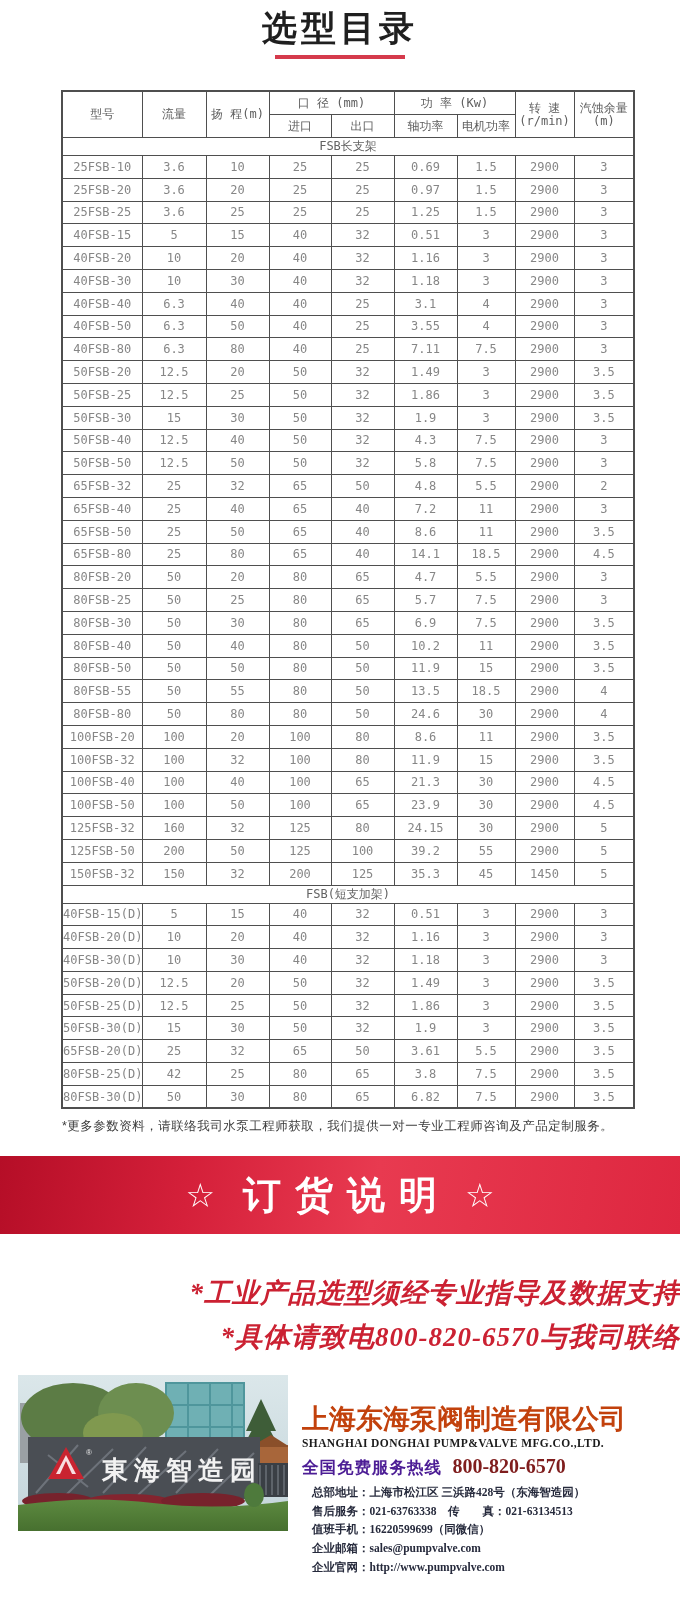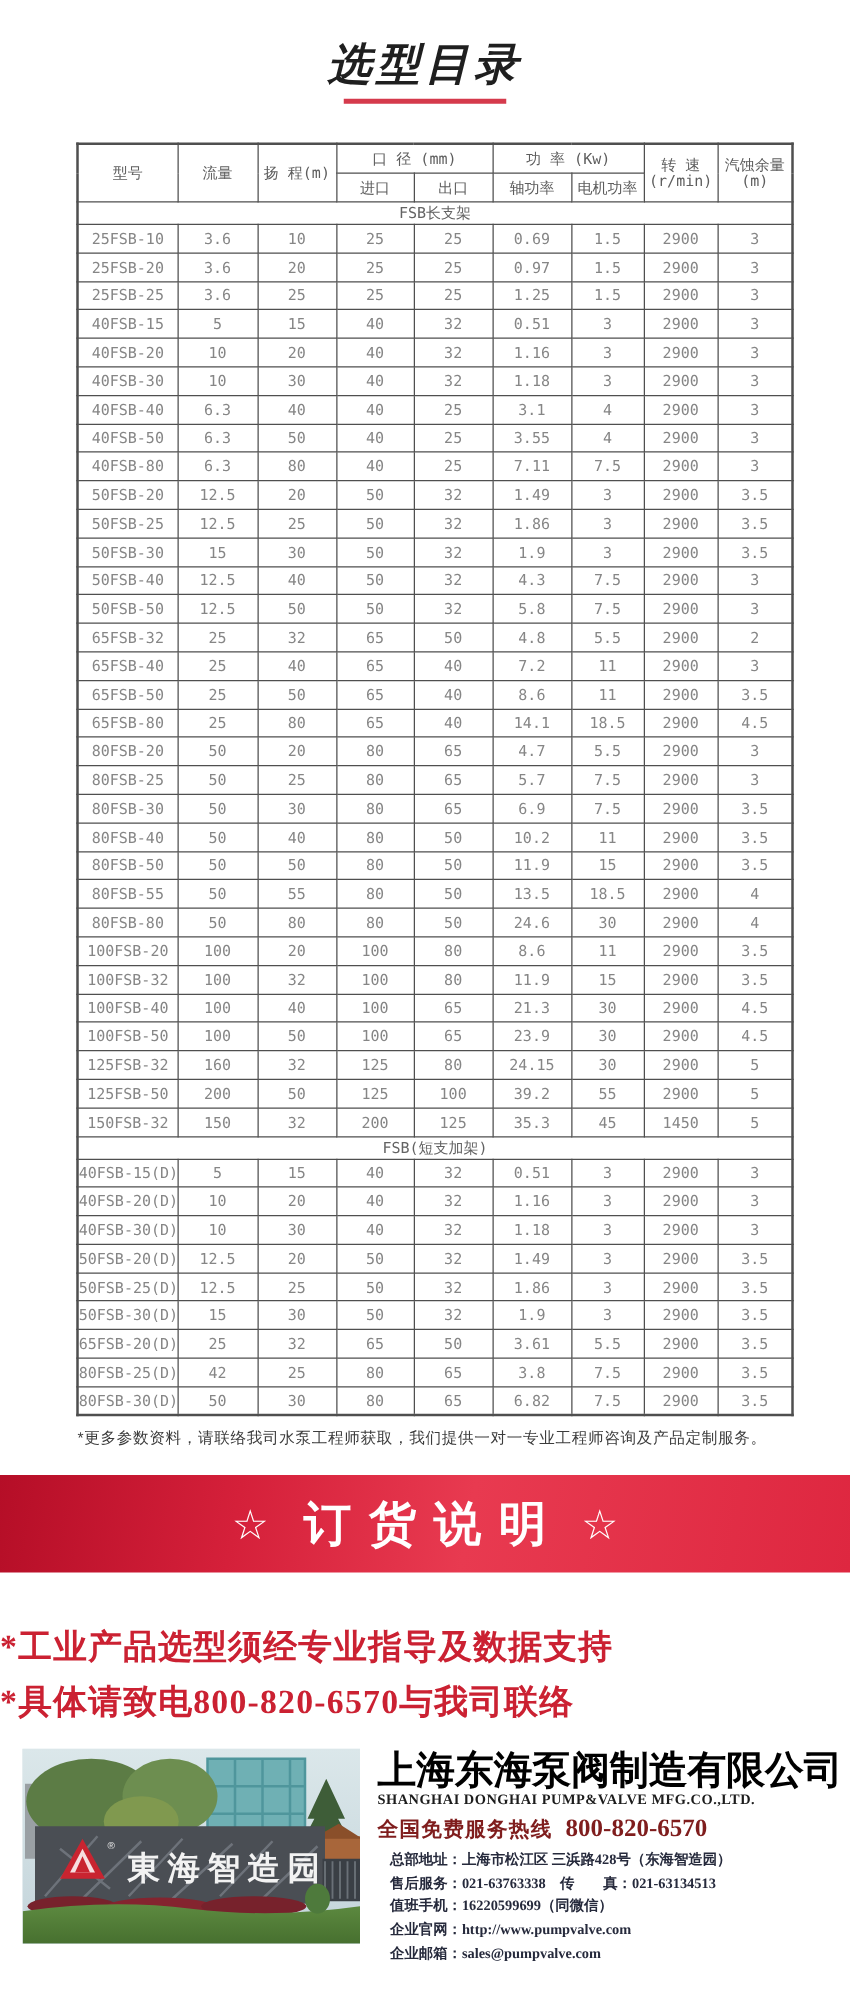--- a/index.html
+++ b/index.html
@@ -3,22 +3,22 @@
 <meta charset="utf-8">
 <style>
   html,body{margin:0;padding:0;background:#ffffff;}
   .page{
     width:680px;height:1600px;margin:0 auto;background:#ffffff;
     position:relative;overflow:hidden;
     font-family:"Liberation Sans","DejaVu Sans",sans-serif;
   }
   
   .page-title{
-    text-align:center;padding-top:32px;font-size:35px;font-weight:bold;
-    color:#1f1f1f;letter-spacing:4px;line-height:40px;font-style:italic;
+    text-align:center;padding-top:8px;font-size:35px;font-weight:bold;
+    color:#1f1f1f;letter-spacing:4px;line-height:40px;
   }
   .title-underline{width:130px;height:4px;margin:7px auto 0;background:#d53a4c;}
   
   table.sel{
     border-collapse:collapse;table-layout:fixed;
     margin:31px 0 0 61px;width:572px;
     font-family:"DejaVu Sans Mono","Liberation Mono",monospace;
     font-size:12px;color:#868686;padding-left:30px;
   }
   table.sel th,table.sel td{
@@ -40,45 +40,45 @@
     margin-top:21px;height:78px;width:680px;
     background:linear-gradient(100deg,#b50e27 0%,#d5203a 28%,#e83a50 55%,#de2740 100%);
     display:flex;align-items:center;justify-content:center;
   }
   .banner .star{color:#ffffff;font-size:33px;margin:0 14px;}
   .banner .banner-title{
     color:#ffffff;font-size:38px;font-weight:bold;letter-spacing:14px;
     text-indent:14px;
   }
   
-  .notice{margin-top:37px;text-align:left;}
+  .notice{margin-top:37px;text-align:right;font-style:italic;}
   .notice-line{
     font-family:"Liberation Serif","DejaVu Serif",serif;
     font-size:27px;font-weight:bold;color:#cb2132;line-height:44px;
     letter-spacing:1px;
   }
   
   .company{display:flex;margin:16px 18px 0 18px;}
   .photo{
     width:270px;height:156px;flex:0 0 270px;background:#cfdde2;
     position:relative;overflow:hidden;
   }
   .info{flex:1;margin-left:14px;padding-top:2px;}
   .name-cn{
-    font-size:31px;font-weight:bold;color:#000000;line-height:30px;
-    white-space:nowrap;letter-spacing:0px;
+    font-size:27px;font-weight:bold;color:#c2410c;line-height:30px;
+    white-space:nowrap;letter-spacing:0px;margin-top:27px;
   }
   .name-en{
     font-family:"Liberation Serif","DejaVu Serif",serif;
     font-size:11.5px;font-weight:bold;color:#1c1c1c;margin-top:3px;
     letter-spacing:0.4px;white-space:nowrap;
   }
   .hotline{margin-top:6px;white-space:nowrap;}
   .hotline .hl-label{
-    font-size:16.5px;font-weight:bold;color:#7f1d1d;letter-spacing:1px;
+    font-size:16.5px;font-weight:bold;color:#4c1d95;letter-spacing:1px;
   }
   .hotline .hl-number{
     font-family:"Liberation Serif","DejaVu Serif",serif;
     font-size:20px;font-weight:bold;color:#7f1d1d;margin-left:6px;
   }
   .contacts{margin-top:4px;margin-left:10px;}
   .contact-line{
     font-family:"Liberation Serif","DejaVu Serif",serif;
     font-size:11.5px;font-weight:bold;color:#262a3c;line-height:18.6px;
     white-space:nowrap;
@@ -644,19 +644,19 @@
       <div class="name-cn">上海东海泵阀制造有限公司</div>
       <div class="name-en">SHANGHAI DONGHAI PUMP&amp;VALVE MFG.CO.,LTD.</div>
       <div class="hotline">
         <span class="hl-label">全国免费服务热线</span>
         <span class="hl-number">800-820-6570</span>
       </div>
       <div class="contacts">
           <div class="contact-line">总部地址：上海市松江区 三浜路428号（东海智造园）</div>
           <div class="contact-line">售后服务：021-63763338　传　　真：021-63134513</div>
           <div class="contact-line">值班手机：16220599699（同微信）</div>
+          <div class="contact-line">企业邮箱：sales@pumpvalve.com</div>
           <div class="contact-line">企业官网：http://www.pumpvalve.com</div>
-          <div class="contact-line">企业邮箱：sales@pumpvalve.com</div>
         </div>
     </div>
   </div>
 
 </div>
 
 </body></html>

